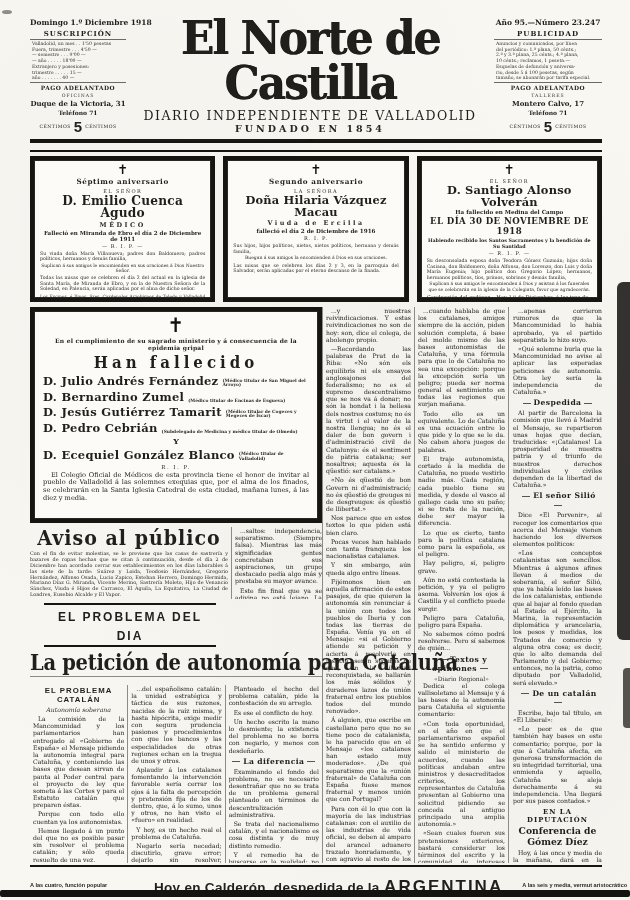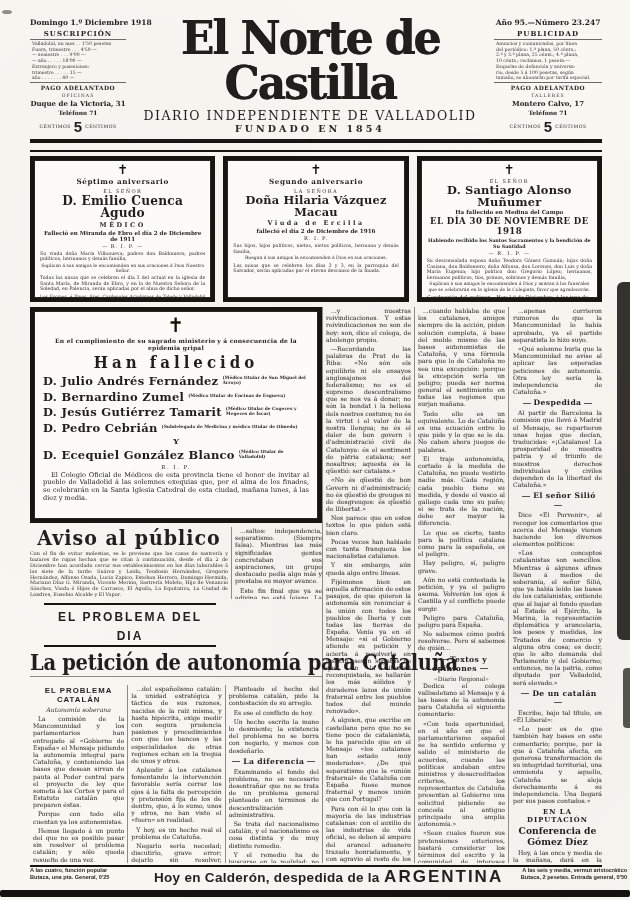--- a/index.html
+++ b/index.html
@@ -65,21 +65,21 @@
   .main{display:flex;height:556px;margin-top:5px;min-height:0;}
   .lgroup{width:292px;flex:none;display:flex;flex-direction:column;min-height:0;}
   .colM1,.colM2{width:92px;flex:none;border-left:1px solid #8d8b82;padding:0 3px;overflow:hidden;box-sizing:border-box;}
   .colM2{width:94px;}
   .colR{flex:1;border-left:1px solid #8d8b82;padding:0 0 0 4px;overflow:hidden;}
   
   .esq-main{height:216px;flex:none;}
   .esq-main .frame-in{padding:3px 8px;}
   .em-intro{font-size:6px;font-weight:bold;margin-top:2px;letter-spacing:.2px;}
   .em-head{font-size:15px;font-weight:bold;letter-spacing:4px;margin:2px 0 3px;transform:scaleY(1.1);}
-  .dec-row{display:flex;align-items:center;text-align:left;margin:1.5px 0;}
+  .dec-row{display:flex;align-items:flex-end;text-align:left;margin:1.5px 0;}
   .dec-name{font-weight:bold;font-size:11.5px;letter-spacing:.3px;white-space:nowrap;}
   .dec-note{font-size:4.4px;font-weight:bold;margin-left:4px;color:#2e2b26;line-height:1.05;text-align:left;}
   .em-conj{font-size:8px;font-weight:bold;margin:1px 0;}
   .em-rip{font-size:5.4px;letter-spacing:1.5px;margin:2px 0;}
   .em-body{font-size:6.6px;text-align:justify;line-height:1.2;text-indent:8px;color:#26231e;}
   
   .aviso-row{display:flex;height:72px;flex:none;margin-top:4px;min-height:0;}
   .aviso{width:198px;flex:none;}
   .aviso h2{margin:0;font-size:19px;font-weight:bold;letter-spacing:1px;text-align:center;transform:scaleY(1.05);}
   .aviso-body{font-size:4.9px;line-height:1.2;text-align:justify;margin-top:2px;color:#2a2722;}
@@ -100,21 +100,21 @@
   .p{font-size:6.1px;line-height:1.18;text-align:justify;text-indent:5px;margin:0 0 2px;color:#26231e;}
   .p.q{color:#2b2823;}
   .crosshead{font-weight:bold;font-size:7.6px;text-align:center;margin:3px 0 2px;letter-spacing:.4px;}
   .crosshead::before,.crosshead::after{content:"";display:inline-block;width:8px;border-top:1px solid #555;
     vertical-align:middle;margin:0 3px;}
   .kicker-sm{font-size:6.8px;font-weight:bold;text-align:center;letter-spacing:1px;margin:4px 0 1px;}
   .head-md{font-size:9.2px;font-weight:bold;text-align:center;margin:0 0 2px;}
   .sub-sm{font-size:6px;text-align:center;color:#33302a;}
   
   .rule-thin{border-top:2px solid #17150f;margin-top:2px;}
-  .banner{display:flex;align-items:flex-start;height:30px;gap:6px;}
+  .banner{display:flex;align-items:flex-end;height:30px;gap:6px;}
   .banner .side{width:118px;flex:none;font-family:"Liberation Sans",sans-serif;font-size:5.6px;
     font-weight:bold;line-height:1.3;color:#2a2722;}
   .banner .side.r{text-align:right;}
   .banner .mid{flex:1;text-align:center;font-family:"Liberation Sans",sans-serif;font-weight:bold;white-space:nowrap;}
   .banner .mid .pre{font-size:13.5px;letter-spacing:.3px;}
   .banner .mid .big{font-size:17px;letter-spacing:2px;}
   .bottom-bar{position:absolute;left:0;right:0;bottom:3px;height:7px;background:#151310;border-radius:2px;}
   
   .scan-right{position:absolute;right:0;top:282px;width:13px;height:358px;background:#23211d;border-radius:6px 0 0 6px;opacity:.92;}
   .scan-right2{position:absolute;right:0;top:668px;width:7px;height:60px;background:#2c2a25;border-radius:4px 0 0 4px;opacity:.8;}
@@ -210,21 +210,21 @@
         <div class="esq-rip">R. I. P.</div>
         <div class="esq-family">Sus hijos, hijos políticos, nietos, nietos políticos, hermana y demás familia,</div>
         <div class="esq-plea">Ruegan á sus amigos la encomienden á Dios en sus oraciones.</div>
         <div class="esq-masses">Las misas que se celebren los días 2 y 3, en la parroquia del Salvador, serán aplicadas por el eterno descanso de la finada.</div>
       </div>
     </article>
     <article class="esq frame">
       <div class="frame-in">
         <div class="cross">✝</div>
         <div class="esq-honor">EL SEÑOR</div>
-        <div class="esq-name mid">D. Santiago Alonso Muñumer</div>
+        <div class="esq-name mid">D. Santiago Alonso Volverán</div>
         <div class="esq-died">Ha fallecido en Medina del Campo</div>
         <div class="esq-died big">EL DÍA 30 DE NOVIEMBRE DE 1918</div>
         <div class="esq-sacr">Habiendo recibido los Santos Sacramentos y la bendición de Su Santidad</div>
         <div class="esq-rip">— R. I. P. —</div>
         <div class="esq-family">Su desconsolada esposa doña Teodora Gómez Guzmán; hijos doña Casiana, don Baldomero, doña Alfonsa, don Lorenzo, don Luis y doña María Eugenia; hijo político don Gregorio López; hermanos, hermanos políticos, tíos, primos, sobrinos y demás familia,</div>
         <div class="esq-plea">Suplican á sus amigos le encomienden á Dios y asistan á los funerales que se celebrarán en la iglesia de la Colegiata, favor que agradecerán.</div>
         <div class="esq-sched">Conducción del cadáver.—Hoy 1.º de Diciembre, á las tres de la tarde.</div>
 
       </div>
     </article>

